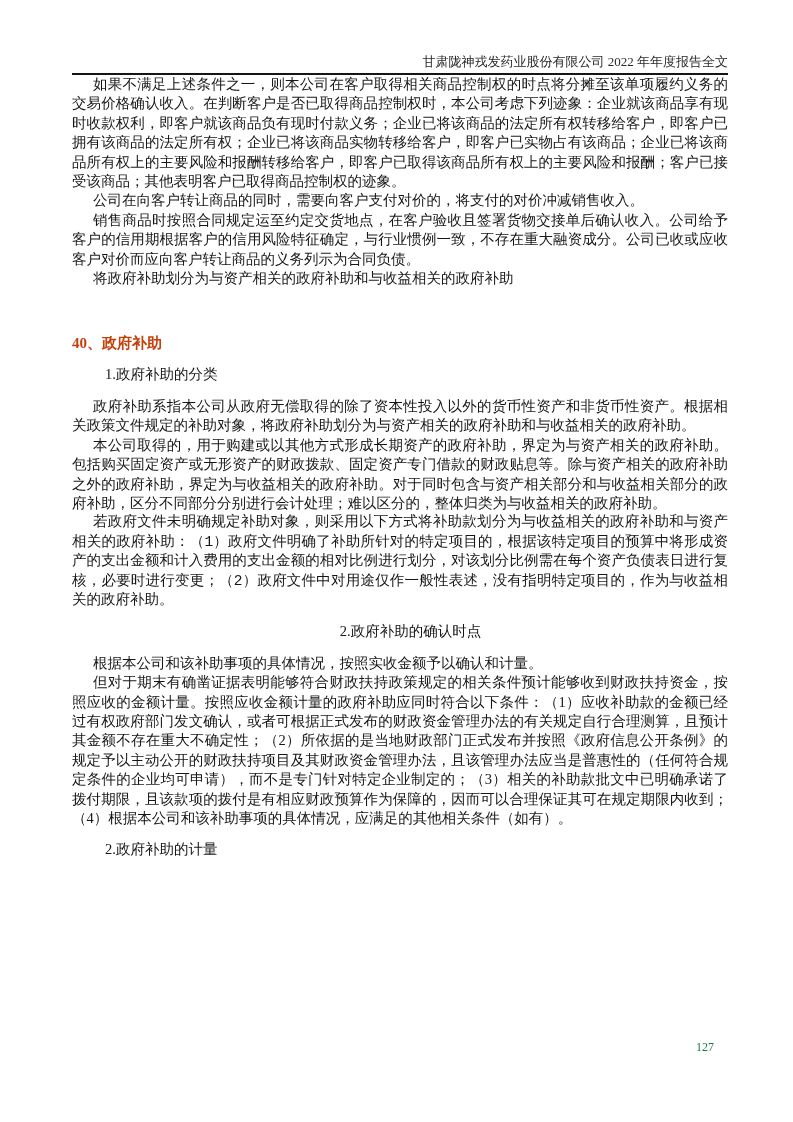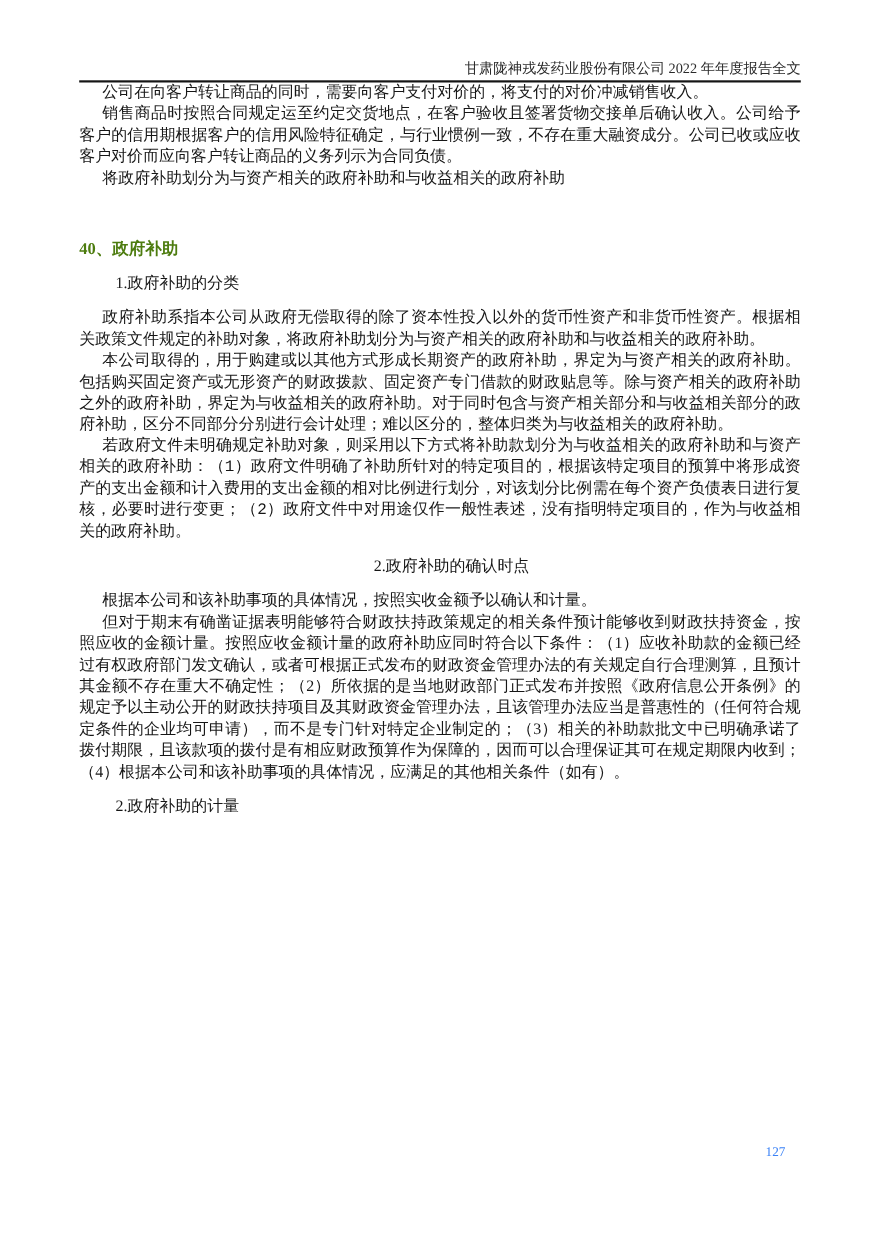--- a/index.html
+++ b/index.html
@@ -46,54 +46,55 @@
     font-size: 12.5px;
     line-height: 16px;
     text-align: left;
     text-indent: 0;
   }
   h2.sec-heading {
     margin: 45px 0 0 0;
     font-size: 15px;
     line-height: 20px;
     font-weight: bold;
-    color: #4d7c0f;
+    color: #c2410c;
   }
   p.sub-title {
     margin: 12px;
     font-size: 14.5px;
     line-height: 19.4px;
     text-indent: 21px;
   }
   .mt-sub1 { margin-top: 19px; }
   .mt-subp { margin-top: 9px; }
   .mt-subp2 { margin-top: 10px; }
   .mt-subp3 { margin-top: 17px; font-family: Liberation Mono, monospace; }
   .mt-sub2 { margin-top: 15px; text-align: center; }
   .mt-sub3 { margin-top: 19px; }
   .page-number {
     position: absolute;
     top: 1040px;
     right: 79px;
     font-size: 12px;
     line-height: 14px;
-    color: #3b82f6;
+    color: #15803d;
   }
 </style>
 </head>
 <body>
 
 <div class="page">
 
   <div class="header">
     <span>甘肃陇神戎发药业股份有限公司 2022 年年度报告全文</span>
   </div>
   <div class="header-divider"></div>
 
   <div>
+    <p class="body mt-p1">如果不满足上述条件之一，则本公司在客户取得相关商品控制权的时点将分摊至该单项履约义务的交易价格确认收入。在判断客户是否已取得商品控制权时，本公司考虑下列迹象：企业就该商品享有现时收款权利，即客户就该商品负有现时付款义务；企业已将该商品的法定所有权转移给客户，即客户已拥有该商品的法定所有权；企业已将该商品实物转移给客户，即客户已实物占有该商品；企业已将该商品所有权上的主要风险和报酬转移给客户，即客户已取得该商品所有权上的主要风险和报酬；客户已接受该商品；其他表明客户已取得商品控制权的迹象。</p>
     <p class="body mt-p3">公司在向客户转让商品的同时，需要向客户支付对价的，将支付的对价冲减销售收入。</p>
     <p class="body mt-p2">销售商品时按照合同规定运至约定交货地点，在客户验收且签署货物交接单后确认收入。公司给予客户的信用期根据客户的信用风险特征确定，与行业惯例一致，不存在重大融资成分。公司已收或应收客户对价而应向客户转让商品的义务列示为合同负债。</p>
     <p class="body note-line">将政府补助划分为与资产相关的政府补助和与收益相关的政府补助</p>
 
     <h2 class="sec-heading">40、政府补助</h2>
 
     <p class="sub-title mt-sub1">1.政府补助的分类</p>
     <p class="body mt-subp">政府补助系指本公司从政府无偿取得的除了资本性投入以外的货币性资产和非货币性资产。根据相关政策文件规定的补助对象，将政府补助划分为与资产相关的政府补助和与收益相关的政府补助。</p>
     <p class="body mt-subp2">本公司取得的，用于购建或以其他方式形成长期资产的政府补助，界定为与资产相关的政府补助。包括购买固定资产或无形资产的财政拨款、固定资产专门借款的财政贴息等。除与资产相关的政府补助之外的政府补助，界定为与收益相关的政府补助。对于同时包含与资产相关部分和与收益相关部分的政府补助，区分不同部分分别进行会计处理；难以区分的，整体归类为与收益相关的政府补助。</p>
     <p class="body mt-subp3">若政府文件未明确规定补助对象，则采用以下方式将补助款划分为与收益相关的政府补助和与资产相关的政府补助：（1）政府文件明确了补助所针对的特定项目的，根据该特定项目的预算中将形成资产的支出金额和计入费用的支出金额的相对比例进行划分，对该划分比例需在每个资产负债表日进行复核，必要时进行变更；（2）政府文件中对用途仅作一般性表述，没有指明特定项目的，作为与收益相关的政府补助。</p>

